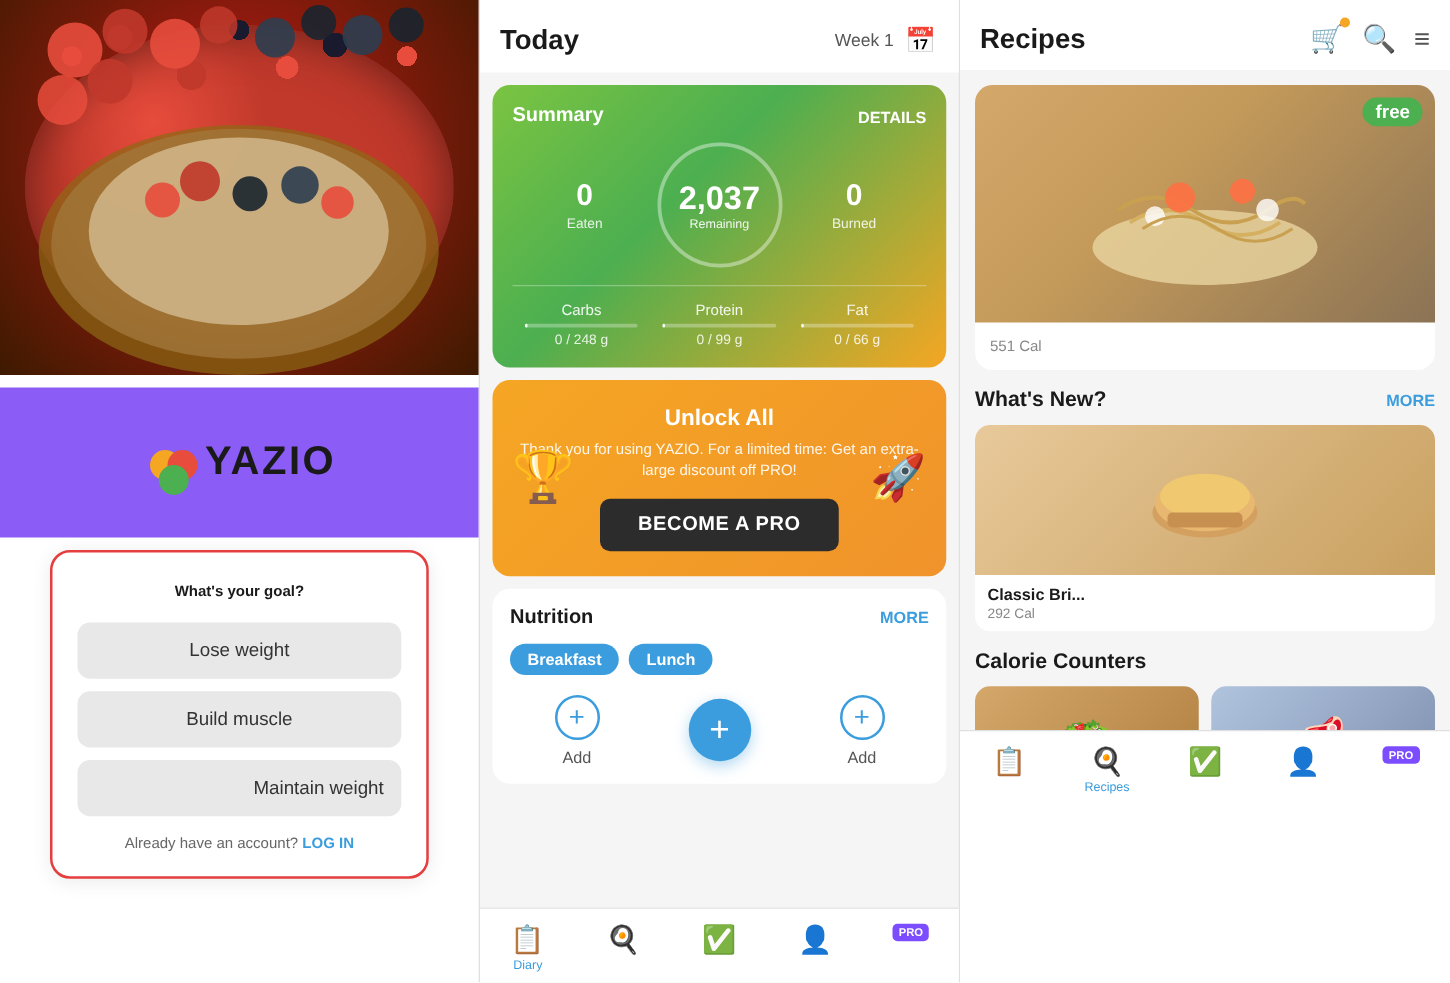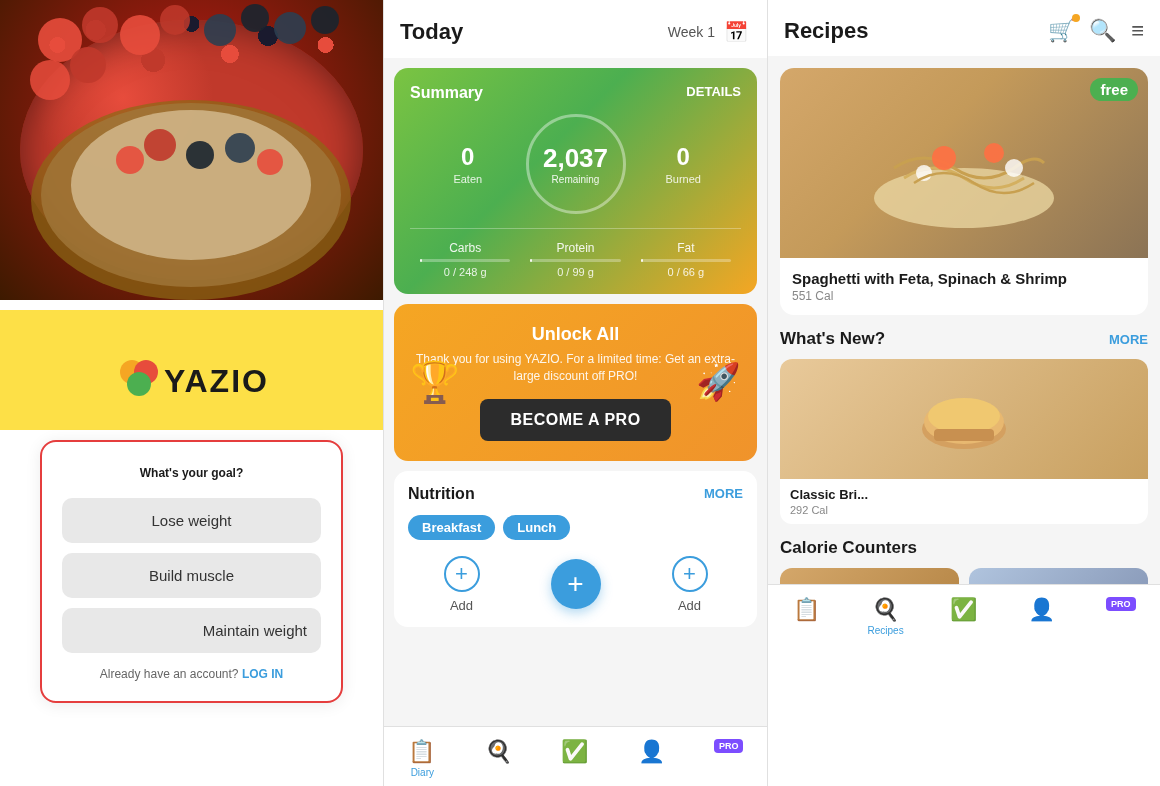--- a/index.html
+++ b/index.html
@@ -49,24 +49,24 @@
         radial-gradient(circle at 85% 15%, #e74c3c 8px, transparent 8px),
         radial-gradient(circle at 40% 20%, #c0392b 12px, transparent 12px),
         radial-gradient(circle at 60% 18%, #e74c3c 9px, transparent 9px);
     }
     .logo-area {
       position: absolute;
       top: 310px;
       left: 0;
       right: 0;
       display: flex;
-      align-items: flex-end;
+      align-items: flex-start;
       justify-content: center;
       padding: 40px 0 30px;
-      background: #fde047;
+      background: #8b5cf6;
     }
     .logo-text {
       font-size: 32px;
       font-weight: 700;
       color: #1a1a1a;
       letter-spacing: 2px;
     }
     .goal-card {
       position: absolute;
       top: 440px;
@@ -159,20 +159,21 @@
     }
     .summary-card {
       background: linear-gradient(135deg, #7bc442 0%, #4caf50 40%, #f5a623 100%);
       border-radius: 14px;
       padding: 16px;
       margin-bottom: 10px;
     }
     .summary-header {
       display: flex;
       justify-content: space-between;
+      align-items: center;
       margin-bottom: 12px;
       gap: 20px;
     }
     .summary-label {
       font-size: 16px;
       font-weight: 600;
       color: #fff;
     }
     .details-link {
       font-size: 13px;
@@ -838,21 +839,20 @@
             <circle cx="80" cy="70" r="12" fill="#ff7043" opacity="0.9"></circle>
             <circle cx="130" cy="65" r="10" fill="#ff7043" opacity="0.9"></circle>
             <circle cx="60" cy="85" r="8" fill="#ffffff" opacity="0.8"></circle>
             <circle cx="150" cy="80" r="9" fill="#ffffff" opacity="0.8"></circle>
             <path d="M50 95 Q80 75 110 95 Q140 115 170 95" stroke="#c8a050" stroke-width="2.5" fill="none"></path>
           </svg>
         </div>
         <div class="free-badge">free</div>
       </div>
       <div class="recipe-info">
-        <div class="recipe-name">Spaghetti with Feta, Spinach &amp; Shrimp</div>
         <div class="recipe-cal">551 Cal</div>
       </div>
     </div>
 
     <div class="section-header">
       <span class="section-title">What's New?</span>
       <span class="more-btn">MORE</span>
     </div>
     <div class="recipe-row">
       <div class="recipe-small-card">

